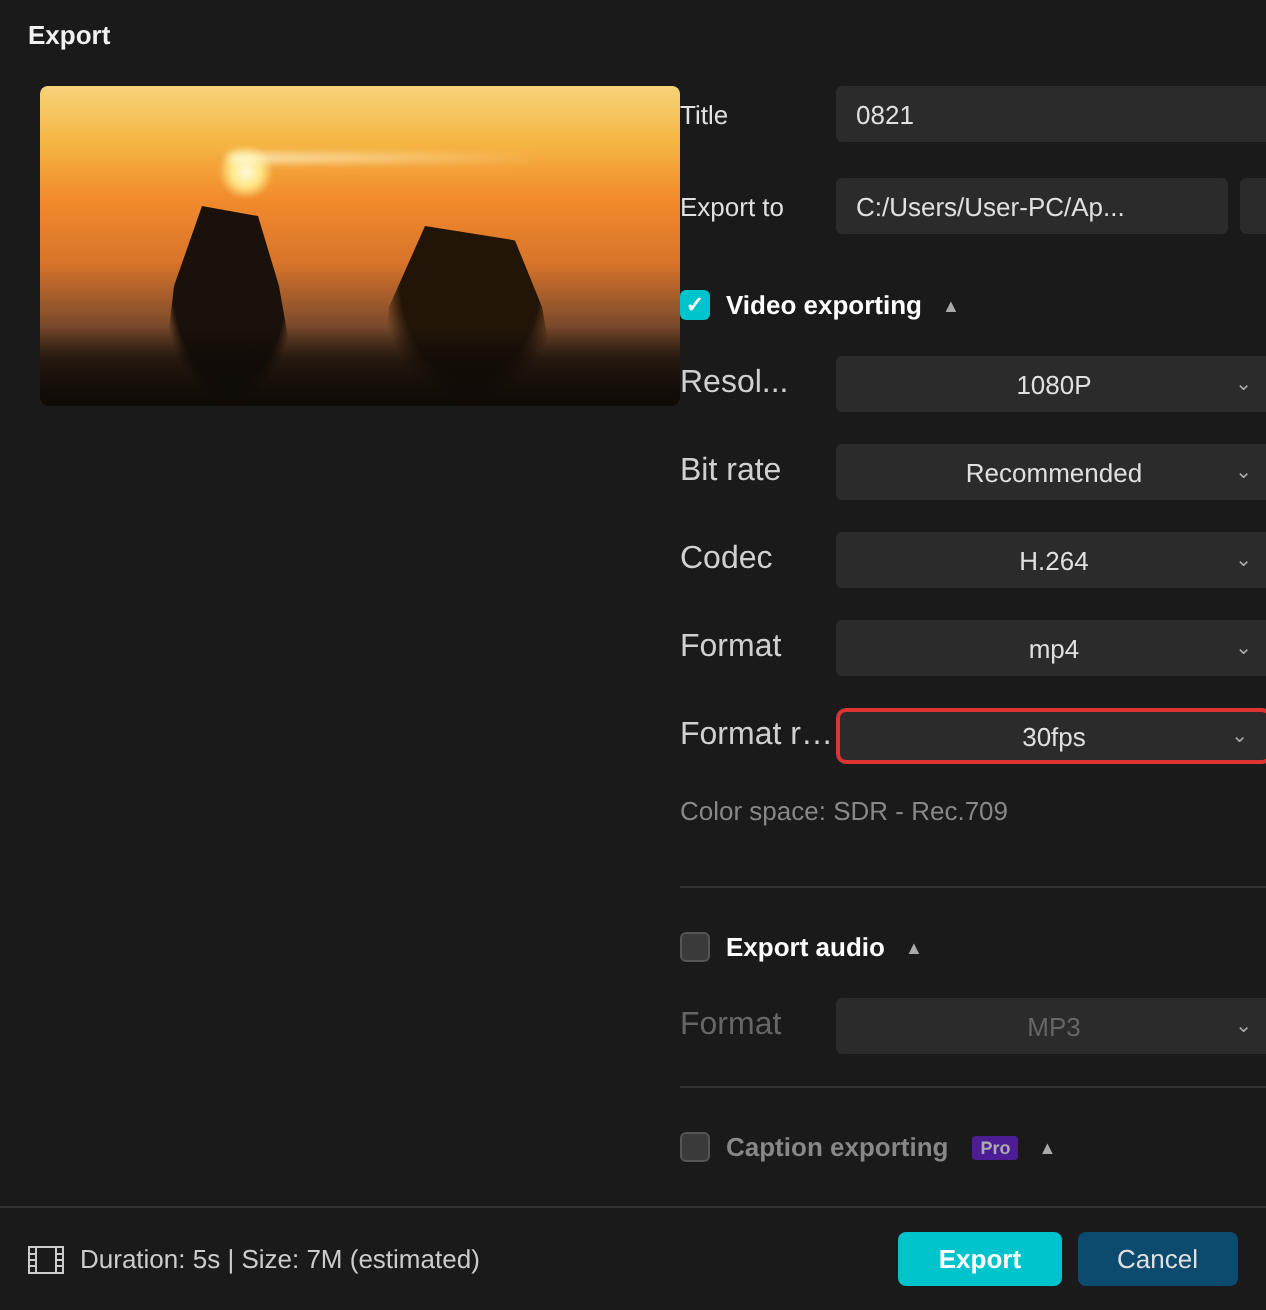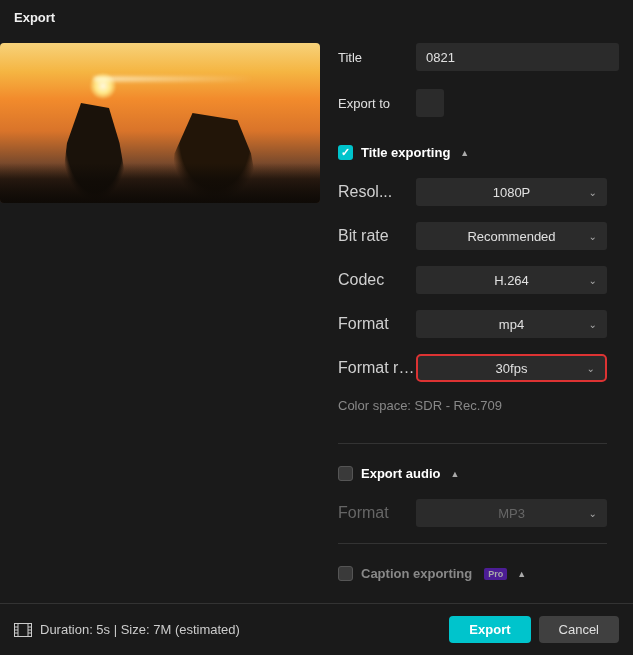--- a/index.html
+++ b/index.html
@@ -14,22 +14,21 @@
     position: relative;
   }
   .header {
     padding: 10px 14px;
     font-weight: 600;
     font-size: 13px;
     color: #f0f0f0;
   }
   .content {
     display: flex;
-    padding: 8px 14px 0 0;
-    gap: 18px;
+    padding: 8px 14px 0 20px;
     height: 548px;
   }
   .left {
     flex: 0 0 320px;
   }
   .preview {
     width: 320px;
     height: 160px;
     border-radius: 4px;
     overflow: hidden;
@@ -229,21 +228,21 @@
   }
   .btn {
     border: none;
     border-radius: 4px;
     padding: 6px 20px;
     font-size: 13px;
     cursor: pointer;
     margin-left: 8px;
   }
   .btn-primary { background: #00c4cc; color: #fff; font-weight: 600; }
-  .btn-secondary { background: #404040; color: #e0e0e0; }
+  .btn-secondary { background: #0c4a6e; color: #e0e0e0; }
 </style>
 </head>
 <body>
 
 <div class="header">
   <span>Export</span>
 </div>
 
 <div class="content">
   <div class="left">
@@ -259,31 +258,32 @@
   <div class="right">
 
     <div class="row">
       <span class="lbl">Title</span>
       <input class="input-text" value="0821" style="">
     </div>
 
     <div class="row">
       <span class="lbl">Export to</span>
       <div class="path-row">
+        <input class="input-text" value="C:/Users/User-PC/Ap..." style="">
         <button class="folder-btn">
           
         </button>
       </div>
     </div>
 
     <div class="scroll-area">
 
       <div class="section-head">
         <span class="checkbox checked">✓</span>
-        <span>Title exporting</span>
+        <span>Video exporting</span>
         <span class="caret">▲</span>
       </div>
 
       <div class="opt-row">
         <span class="lbl">Resol...</span>
         <div class="select">
           <span>1080P</span>
           <span class="chev">⌄</span>
         </div>
       </div>

